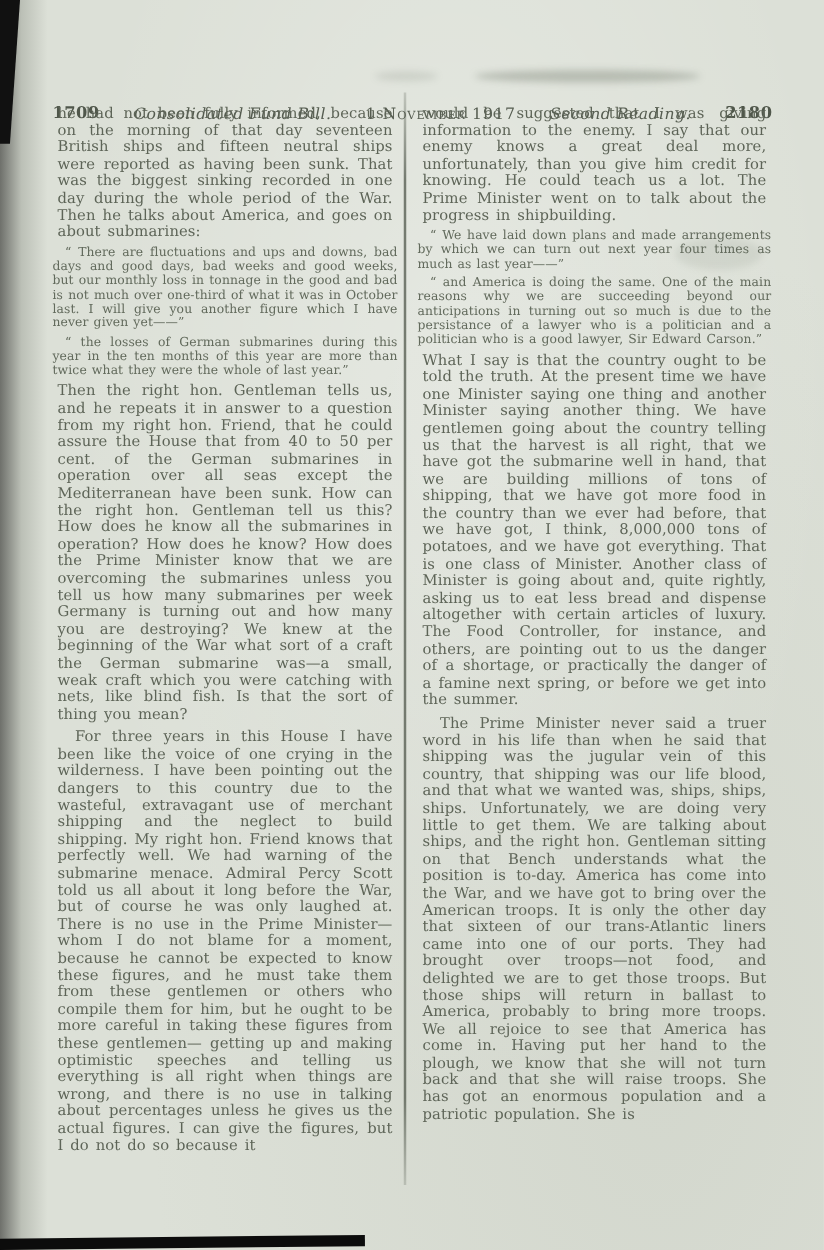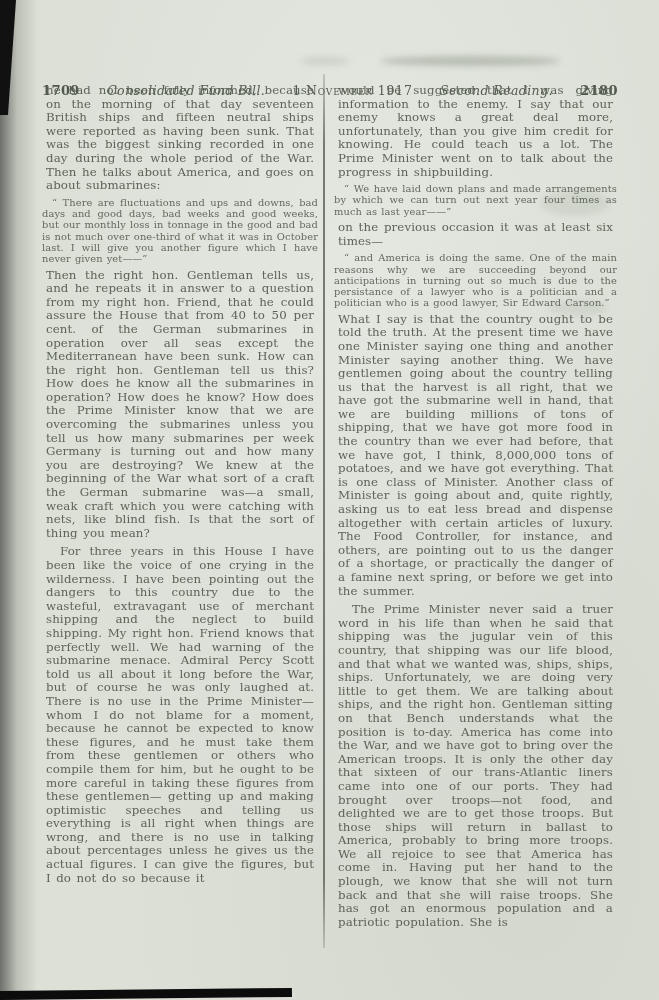--- a/index.html
+++ b/index.html
@@ -97,24 +97,24 @@
   <span class="title">Second Reading.</span>
   <span class="sp"></span>
   <span class="colnum">2180</span>
 </div>
 
 <div class="col-rule"></div>
 
 <div class="column col-left">
   <p class="body">he had not been fully informed, because on the morning of that day seventeen British ships and fifteen neutral ships were reported as having been sunk.  That was the biggest sinking recorded in one day during the whole period of the War. Then he talks about America, and goes on about submarines:</p>
   <p class="quote">“ There are fluctuations and ups and downs, bad days and good days, bad weeks and good weeks, but our monthly loss in tonnage in the good and bad is not much over one-third of what it was in October last.  I will give you another figure which I have never given yet——”</p>
+  <p class="quote">“ the losses of German submarines during this year in the ten months of this year are more than twice what they were the whole of last year.”</p>
   <p class="body gap">Then the right hon. Gentleman tells us, and he repeats it in answer to a question from my right hon. Friend, that he could assure the House that from 40 to 50 per cent. of the German submarines in operation over all seas except the Mediterranean have been sunk.  How can the right hon. Gentleman tell us this? How does he know all the submarines in operation?  How does he know?  How does the Prime Minister know that we are overcoming the submarines unless you tell us how many submarines per week Germany is turning out and how many you are destroying?  We knew at the beginning of the War what sort of a craft the German submarine was—a small, weak craft which you were catching with nets, like blind fish.  Is that the sort of thing you mean?</p>
   <p class="body indent">For three years in this House I have been like the voice of one crying in the wilderness.  I have been pointing out the dangers to this country due to the wasteful, extravagant use of merchant shipping and the neglect to build shipping.  My right hon. Friend knows that perfectly well.  We had warning of the submarine menace.  Admiral Percy Scott told us all about it long before the War, but of course he was only laughed at.  There is no use in the Prime Minister—whom I do not blame for a moment, because he cannot be expected to know these figures, and he must take them from these gentlemen or others who compile them for him, but he ought to be more careful in taking these figures from these gentlemen— getting up and making optimistic speeches and telling us everything is all right when things are wrong, and there is no use in talking about percentages unless he gives us the actual figures.  I can give the figures, but I do not do so because it</p>
 </div>
 
 <div class="column col-right">
   <p class="body">would be suggested that I was giving information to the enemy.  I say that our enemy knows a great deal more, unfortunately, than you give him credit for knowing.  He could teach us a lot.  The Prime Minister went on to talk about the progress in shipbuilding.</p>
   <p class="quote">“ We have laid down plans and made arrangements by which we can turn out next year four times as much as last year——”</p>
-  <p class="body gap">on the previous occasion it was at least six times—</p>
   <p class="quote">“ and America is doing the same.  One of the main reasons why we are succeeding beyond our anticipations in turning out so much is due to the persistance of a lawyer who is a politician and a politician who is a good lawyer, Sir Edward Carson.”</p>
   <p class="body gap">What I say is that the country ought to be told the truth.  At the present time we have one Minister saying one thing and another Minister saying another thing. We have gentlemen going about the country telling us that the harvest is all right, that we have got the submarine well in hand, that we are building millions of tons of shipping, that we have got more food in the country than we ever had before, that we have got, I think, 8,000,000 tons of potatoes, and we have got everything. That is one class of Minister.  Another class of Minister is going about and, quite rightly, asking us to eat less bread and dispense altogether with certain articles of luxury.  The Food Controller, for instance, and others, are pointing out to us the danger of a shortage, or practically the danger of a famine next spring, or before we get into the summer.</p>
   <p class="body indent">The Prime Minister never said a truer word in his life than when he said that shipping was the jugular vein of this country, that shipping was our life blood, and that what we wanted was, ships, ships, ships.  Unfortunately, we are doing very little to get them. We are talking about ships, and the right hon. Gentleman sitting on that Bench understands what the position is to-day.  America has come into the War, and we have got to bring over the American troops.  It is only the other day that sixteen of our trans-Atlantic liners came into one of our ports.  They had brought over troops—not food, and delighted we are to get those troops.   But those ships will return in ballast to America, probably to bring more troops.  We all rejoice to see that America has come in.   Having put her hand to the plough, we know that she will not turn back and that she will raise troops.  She has got an enormous population and a patriotic population.  She is</p>
 </div>
 
 </body></html>

